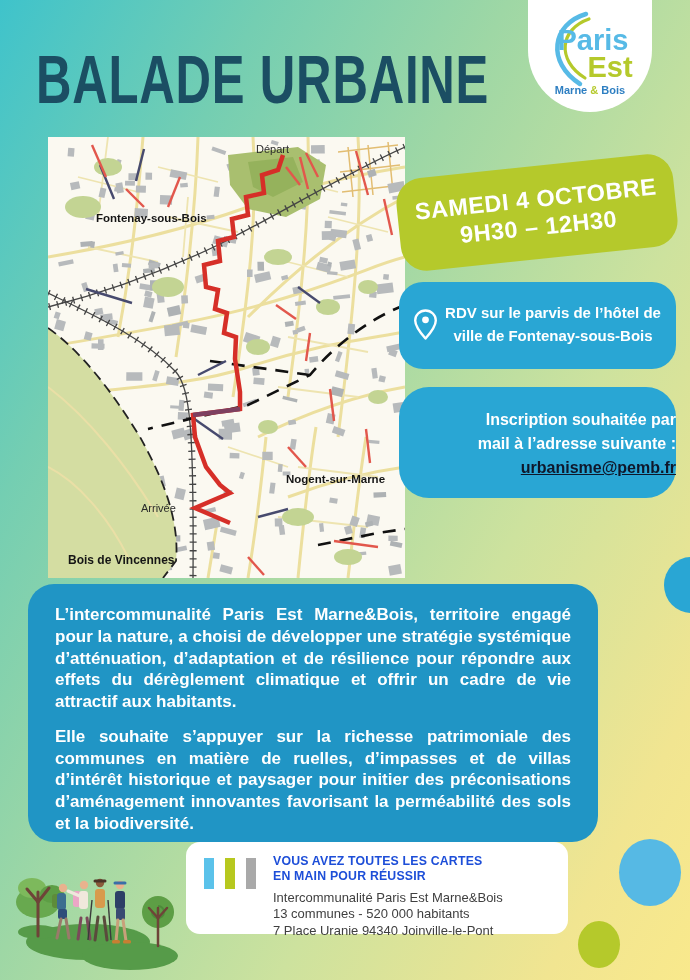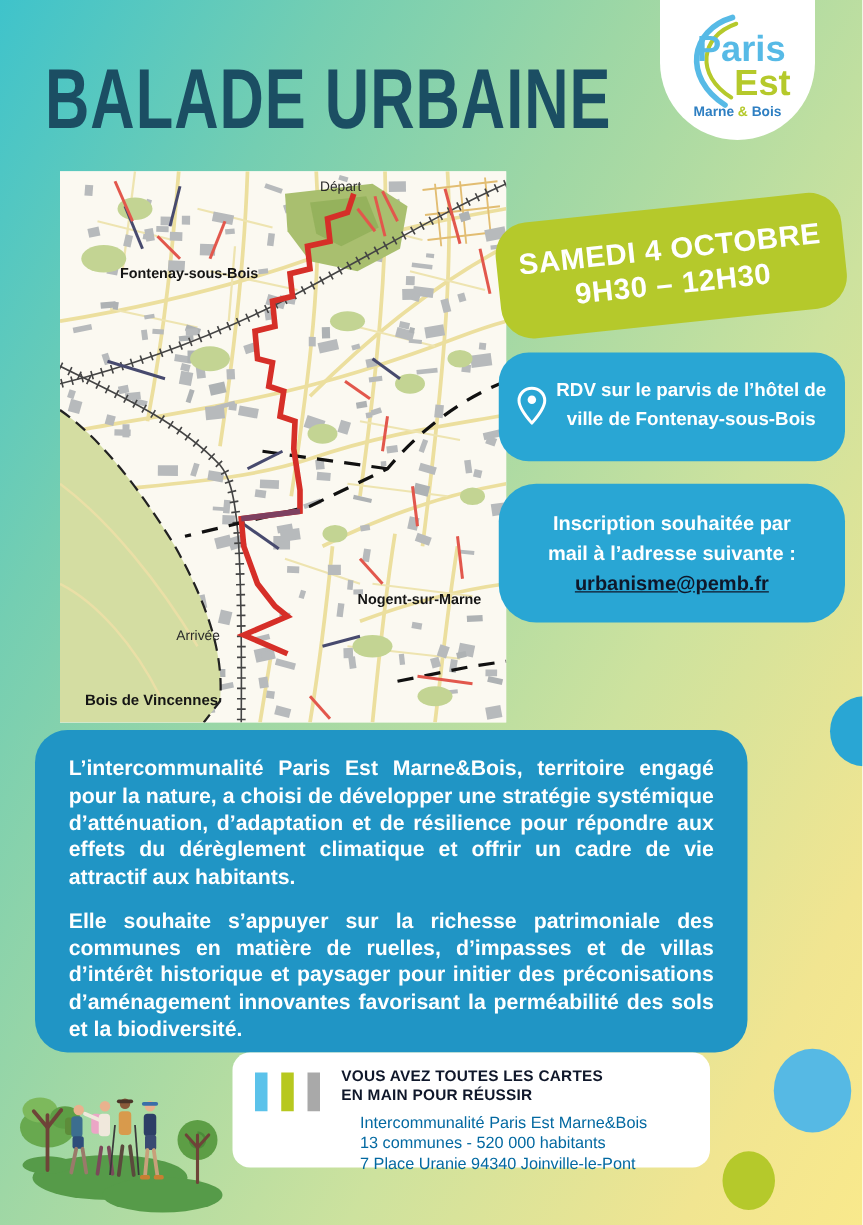--- a/index.html
+++ b/index.html
@@ -28,39 +28,39 @@
   .badge{position:absolute;color:#fff;box-sizing:border-box;}
   .badge-date{left:398px;top:166px;width:278px;height:93px;background:#b5c92b;border-radius:26px;
     transform:rotate(-6deg);text-align:center;padding-top:19px;}
   .badge-date .l1{font-size:23.5px;font-weight:800;letter-spacing:.5px;line-height:1.2;}
   .badge-date .l2{font-size:23.5px;font-weight:800;letter-spacing:.5px;line-height:1.2;}
   .badge-rdv{left:399px;top:282px;width:277px;height:87px;background:#29a6d4;border-radius:24px;}
   .badge-rdv .pin{position:absolute;left:13px;top:26px;}
   .badge-rdv .txt{position:absolute;left:44px;top:19px;width:220px;text-align:center;
     font-size:15px;font-weight:800;line-height:1.55;}
   .badge-mail{left:399px;top:387px;width:277px;height:111px;background:#29a6d4;border-radius:30px;
-    text-align:center;padding-top:21px;}
+    text-align:right;padding-top:21px;}
   .badge-mail .ln{font-size:16px;font-weight:800;line-height:1.5;}
   .badge-mail a{color:#0f172a;text-decoration:underline;font-weight:800;font-size:16px;line-height:1.5;}
 
   
   .description{position:absolute;left:28px;top:584px;width:570px;height:258px;background:#2095c5;
     border-radius:26px;box-sizing:border-box;padding:20px 27px;color:#fff;}
   .description p{margin:0 0 13px 0;font-size:17px;font-weight:700;line-height:1.28;text-align:justify;}
   .description p:last-child{margin-bottom:0;}
 
   
   .hikers{position:absolute;left:8px;top:842px;}
   .contact-card{position:absolute;left:186px;top:842px;width:382px;height:92px;background:#fff;
     border-radius:14px;box-sizing:border-box;display:flex;padding:12px 0 0 18px;}
   .bars{display:flex;gap:11px;margin:4px 17px 0 0;}
   .bars span{display:block;width:10px;height:31px;}
   .bar-blue{background:#5bc2ea;} .bar-green{background:#b7c81f;} .bar-gray{background:#a9a9a9;}
-  .card-tagline{font-size:12.3px;font-weight:800;color:#0f172a;line-height:1.22;letter-spacing:.2px;margin-bottom:6px;}
-  .card-body{font-size:13px;color:#0369a1;line-height:1.26;margin-left:15px;}
+  .card-tagline{font-size:12.3px;font-weight:800;color:#1d4ed8;line-height:1.22;letter-spacing:.2px;margin-bottom:6px;}
+  .card-body{font-size:13px;color:#404040;line-height:1.26;}
   .ellipse{position:absolute;border-radius:50%;}
   .ellipse-blue{left:619px;top:839px;width:62px;height:67px;background:#56b9e4;}
   .ellipse-green{left:578px;top:921px;width:42px;height:47px;background:#b5c92b;}
   .ellipse-blue-small{left:664px;top:557px;width:54px;height:56px;background:#29a6d4;}
 </style>
 </head>
 <body>
 
 <div class="poster">
 

